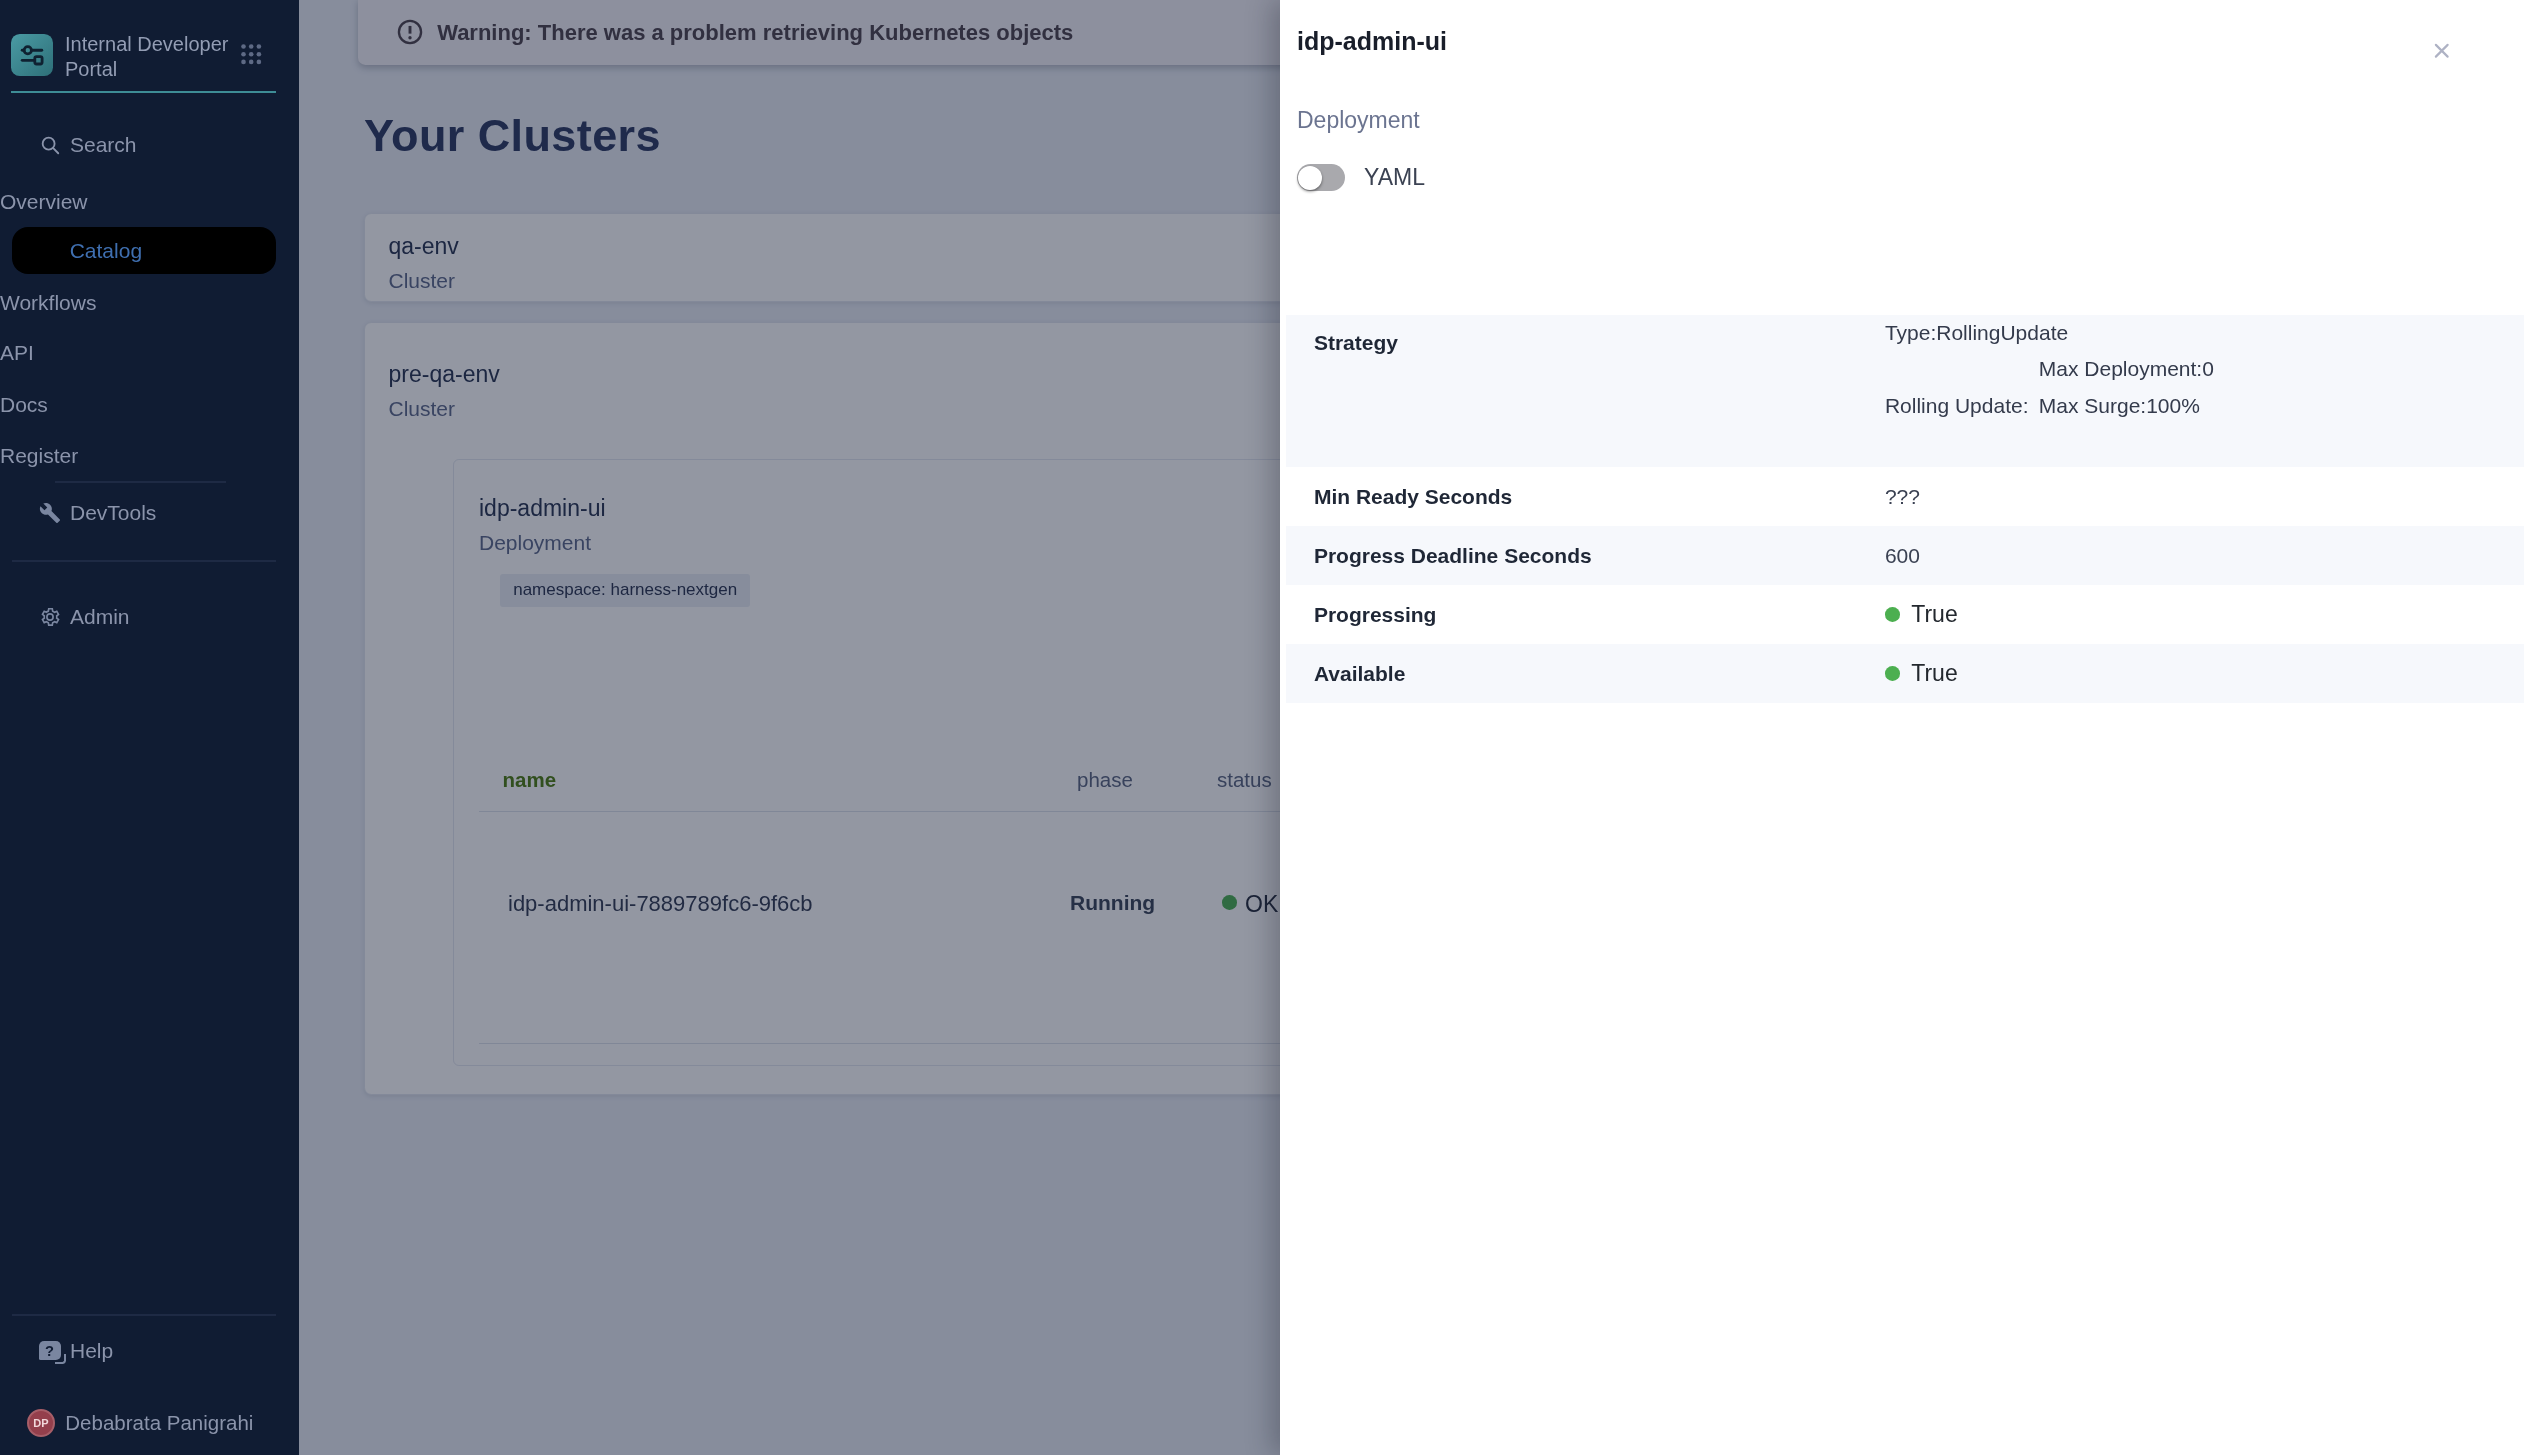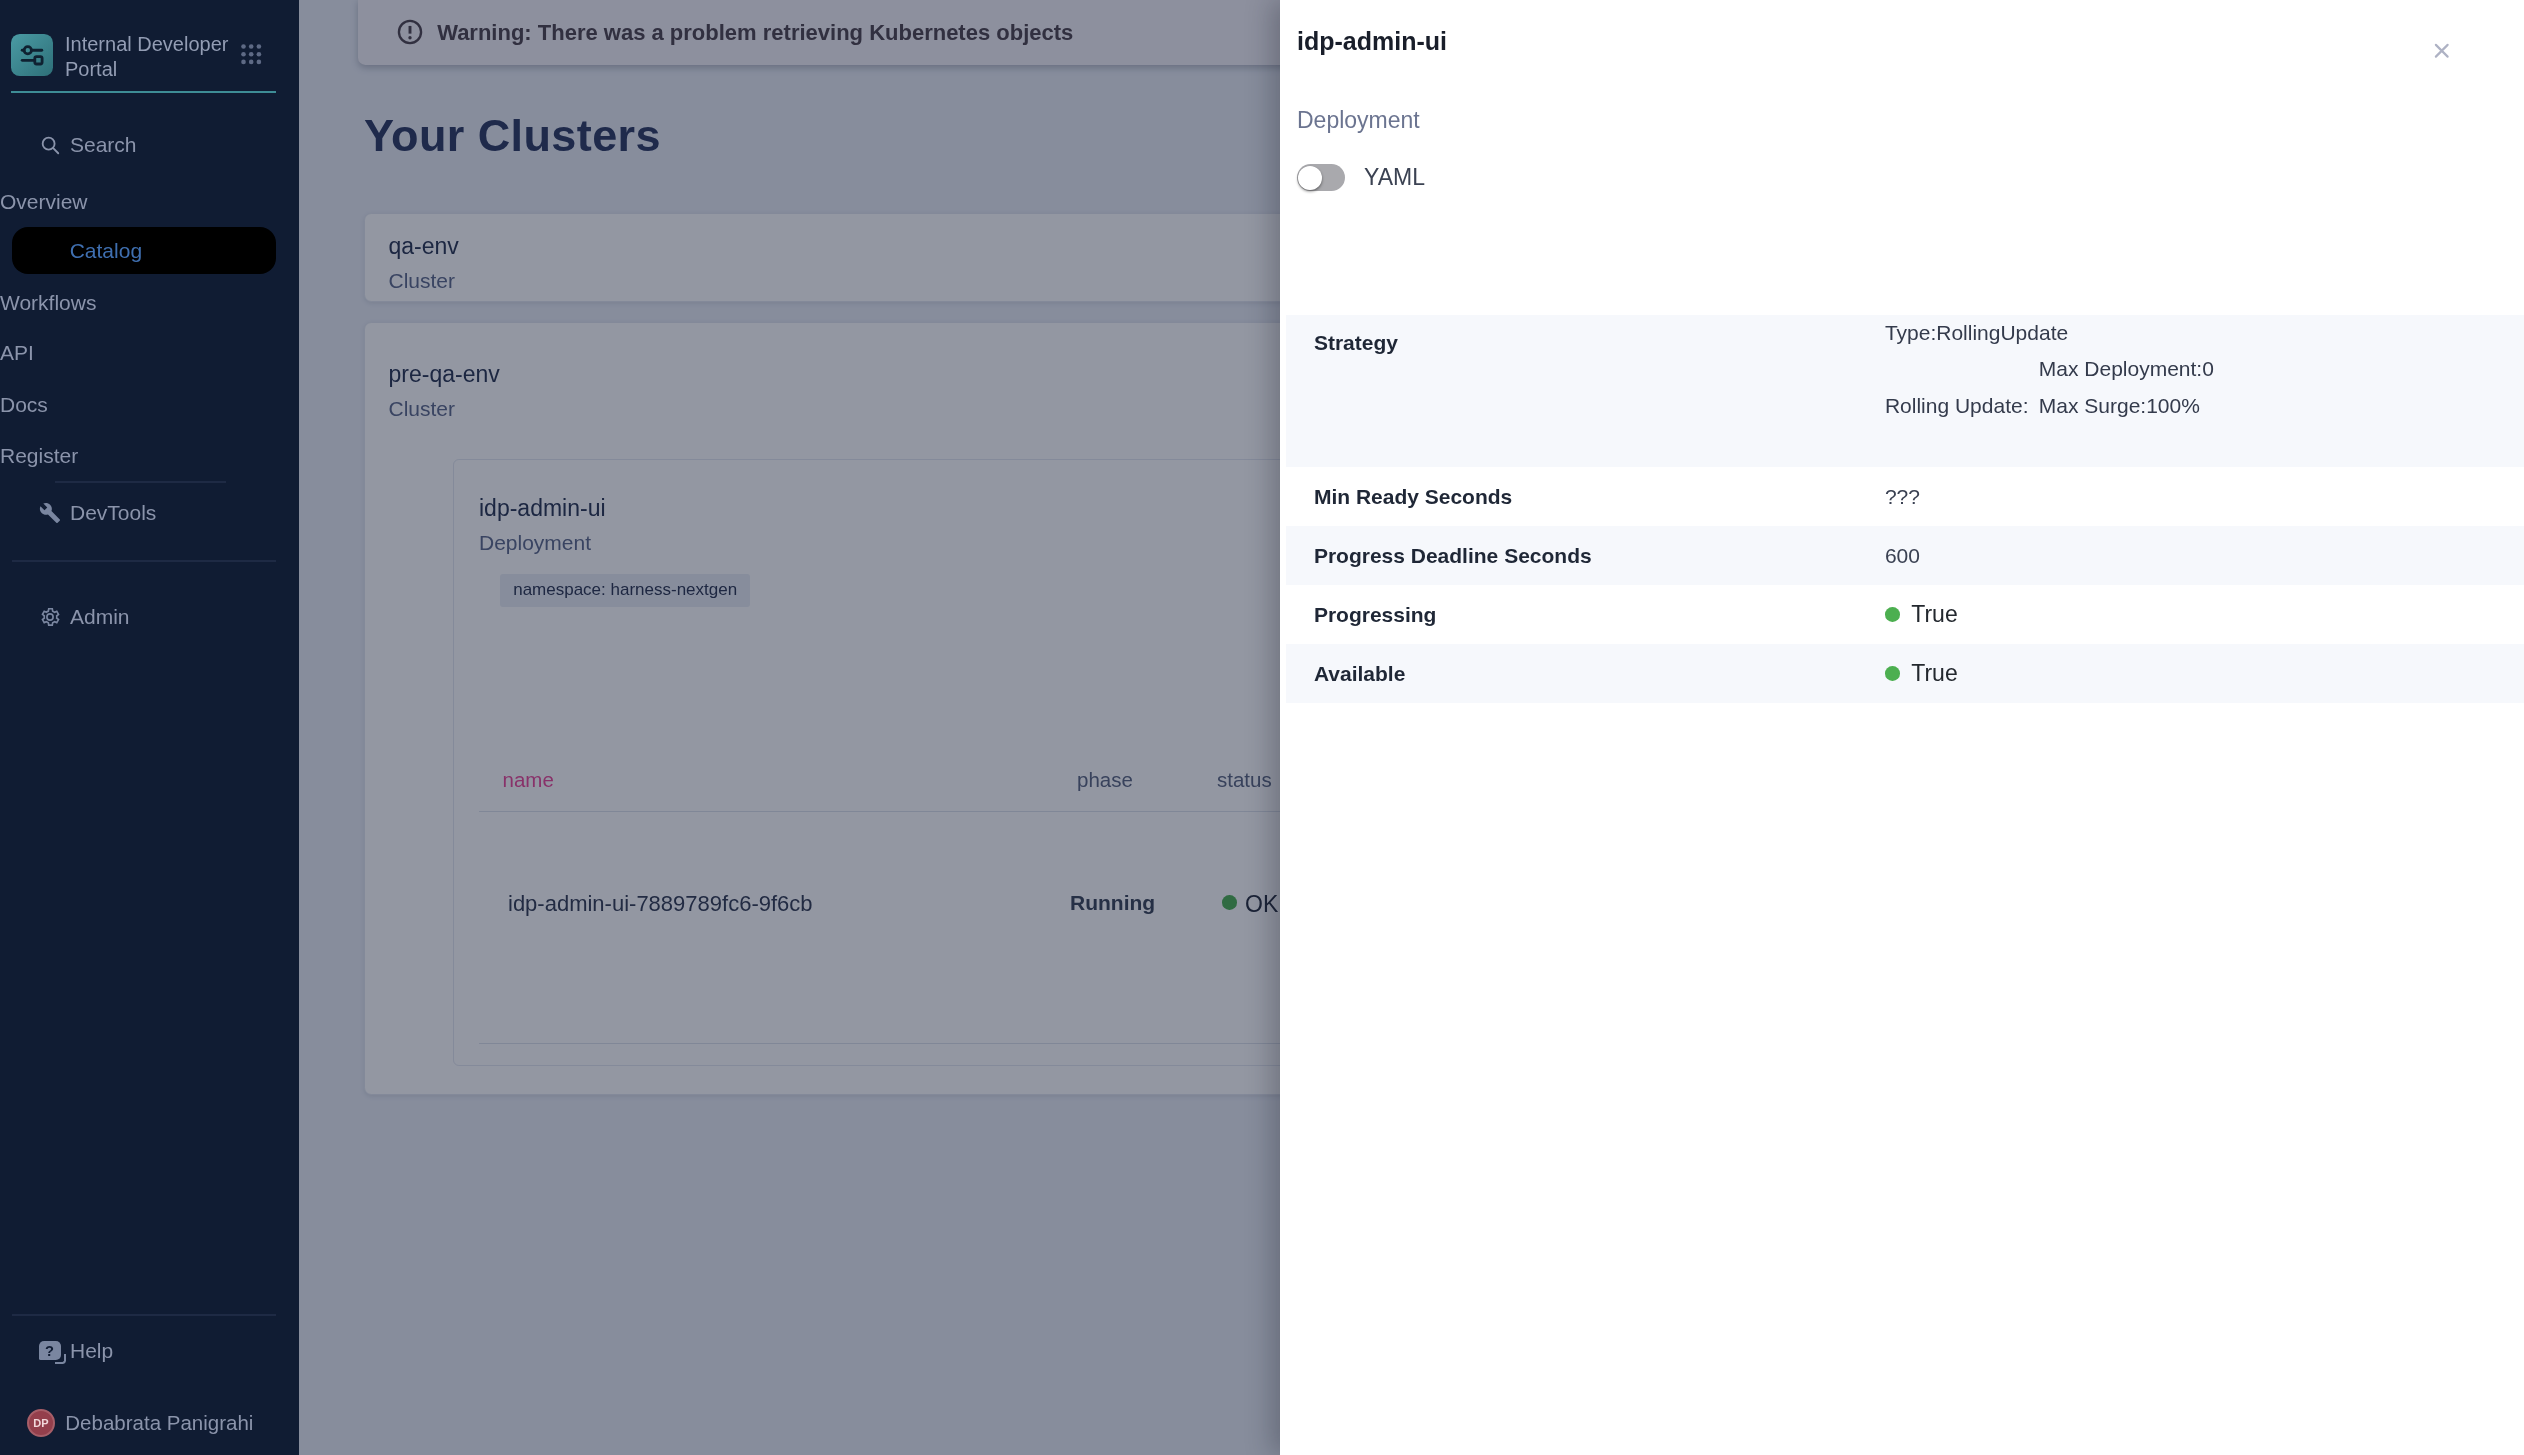--- a/index.html
+++ b/index.html
@@ -87,21 +87,21 @@
   .ns-chip {
     display:inline-block; margin-top:19px; margin-left:21px;
     background:#E9EDF4; color:#2A3450; font-size:17px; font-weight:500;
     padding:6.6px 13.2px; border-radius:2.9px;
   }
   .k8s-table-head {
     position:absolute; left:25px; right:0; top:290px; height:62px;
     border-bottom:1.5px solid #DDE2EC;
   }
   .k8s-table-head span { position:absolute; top:17.6px; font-size:20.5px; color:#5A6580; }
-  .k8s-table-head .h-name { left:23.5px; color:#ec4899; font-weight:400; }
+  .k8s-table-head .h-name { left:23.5px; color:#4d7c0f; font-weight:700; }
   .k8s-table-head .h-phase { left:598px; }
   .k8s-table-head .h-status { left:738px; }
   .k8s-row {
     position:absolute; left:25px; right:0; top:354px; height:230px;
     border-bottom:1.5px solid #DDE2EC; cursor:pointer;
   }
   .k8s-row span { position:absolute; top:77px; }
   .k8s-row .r-name { left:29px; font-size:22px; color:#323B52; }
   .k8s-row .r-phase { left:591px; font-size:21px; color:#3A4458;font-weight:bold; }
   .k8s-row .r-dot { left:743px; top:81px; width:14.7px; height:14.7px; border-radius:50%; }

